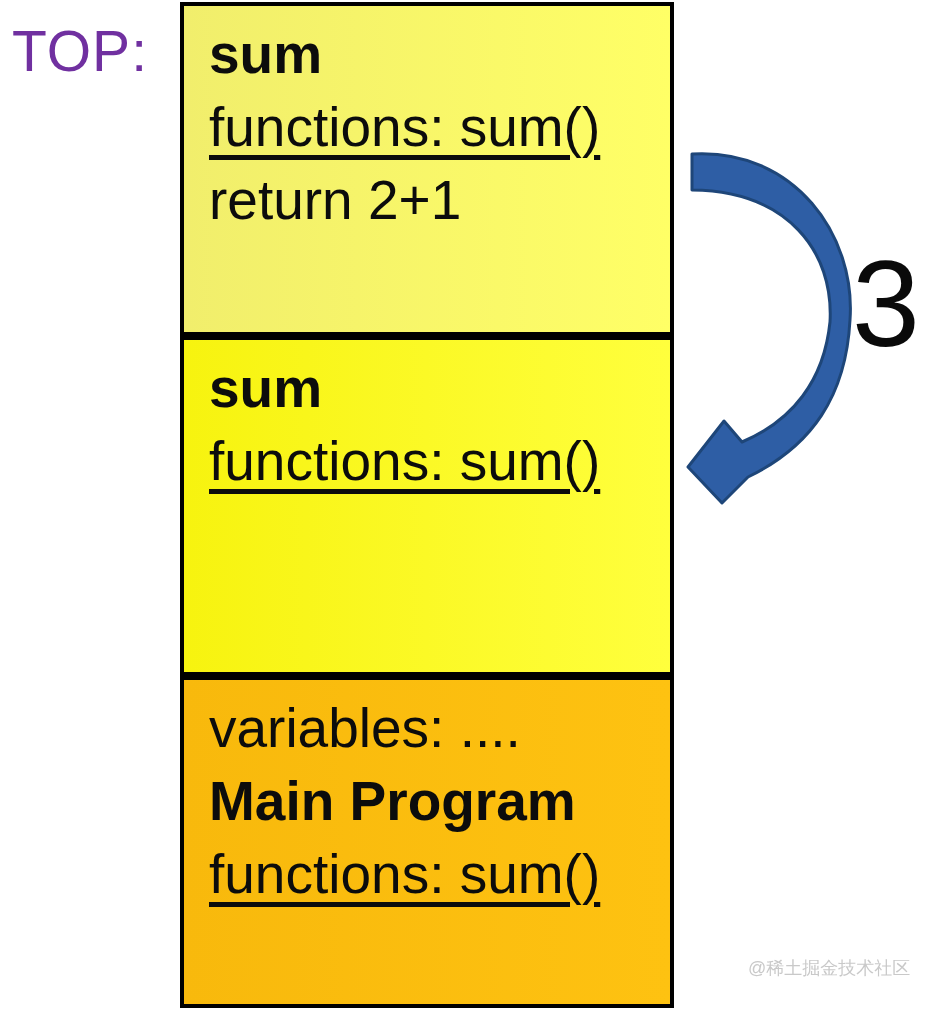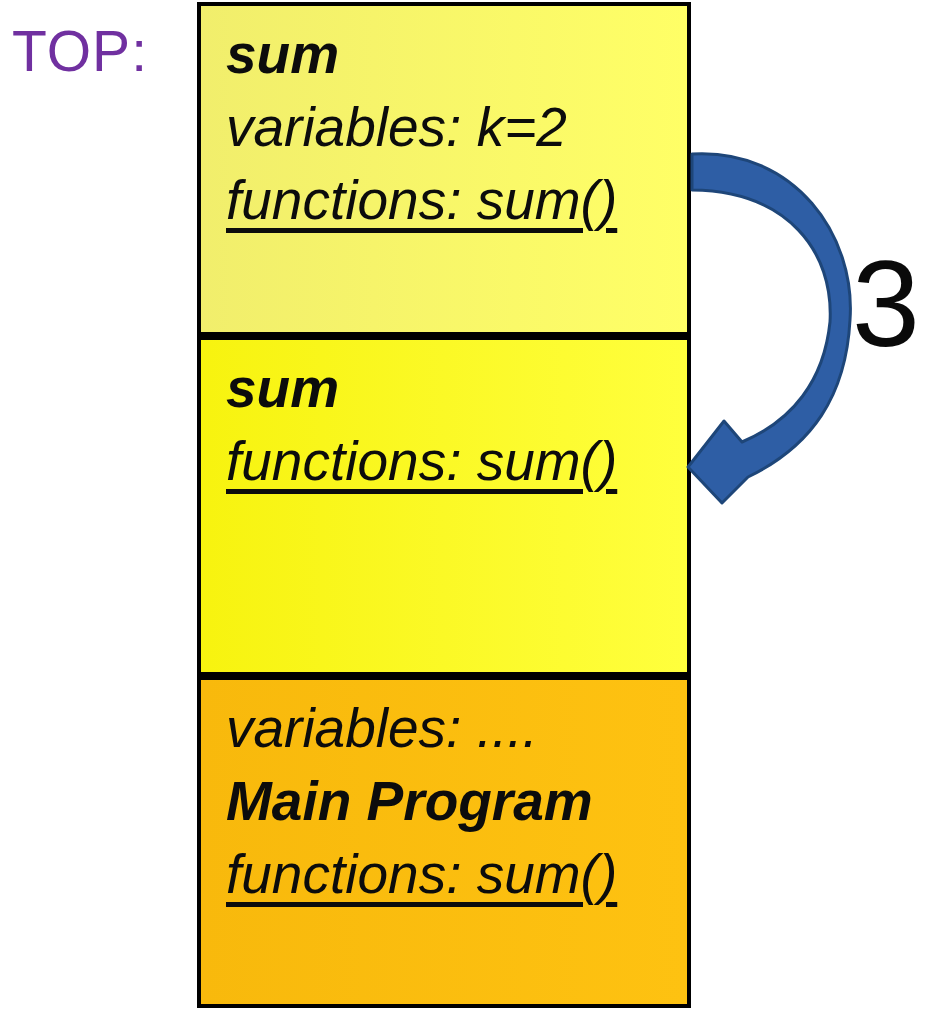--- a/index.html
+++ b/index.html
@@ -19,24 +19,23 @@
     position: absolute;
     left: 12px;
     top: 20px;
     font-size: 57px;
     line-height: 1.1;
     color: var(--top-label, #7030A0);
     letter-spacing: 1px;
   }
   .stack {
     position: absolute;
-    left: 197px;
+    left: 180px;
     top: 2px;
     width: 494px;
-    font-style: italic;
   }
   .frame {
     box-sizing: border-box;
     width: 494px;
     border: 4px solid var(--frame-border, #000000);
     padding: 12px 8px 0 25px;
     color: #0c0c0c;
   }
   .frame-1 {
     height: 334px;
@@ -103,23 +102,25 @@
 <body>
 
 <div class="canvas">
 
   <div class="top-label">TOP:</div>
 
   <div class="stack">
 
     <section class="frame frame-1">
       <div class="line title">sum</div>
-      <div class="line">variables: k=2</div>
       <div class="line">
         <span class="u">functions: sum()</span>
+      </div>
+      <div class="line">
+        <span>return 2+1</span><span class="hl"></span>
       </div>
     </section>
 
     <section class="frame frame-2">
       <div class="line title">sum</div>
       <div class="line">
         <span class="u">functions: sum()</span>
       </div>
     </section>
 
@@ -142,14 +143,15 @@
       L 688 467
       L 724 421
       L 742 442
       C 792 421 824 381 830 322
       C 834 252 788 191 692 190
       Z"></path>
   </svg>
 
   <div class="arg-label">3</div>
 
+  <div class="watermark">@稀土掘金技术社区</div>
 
 </div>
 
 </body></html>

